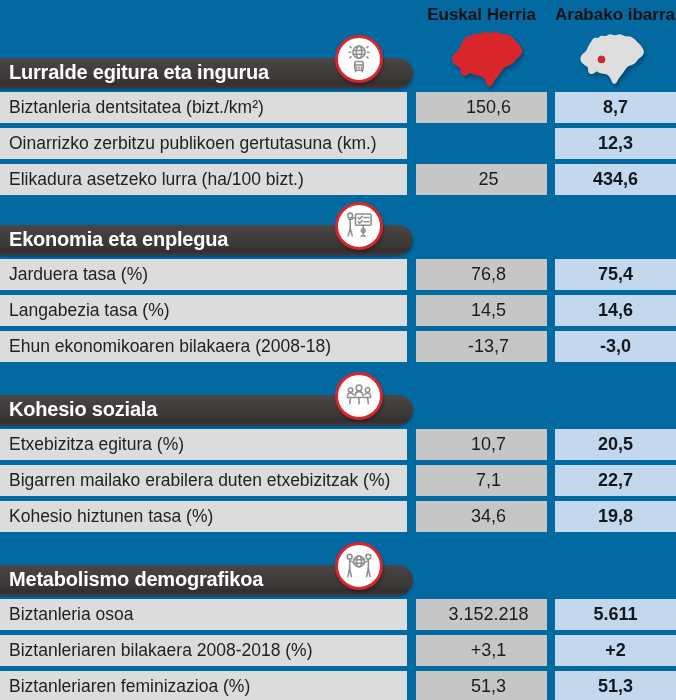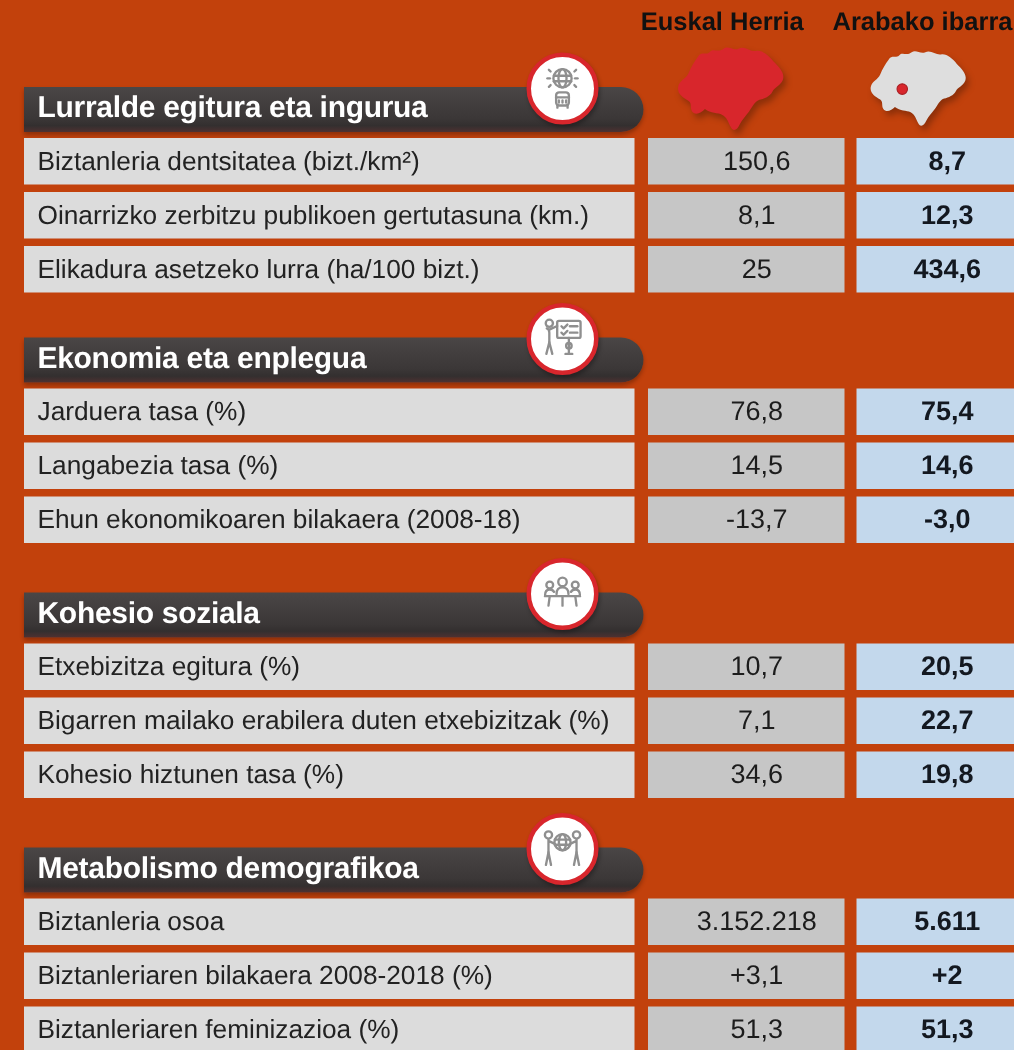--- a/index.html
+++ b/index.html
@@ -1,35 +1,35 @@
 <!DOCTYPE html>
 <html><head>
 <meta charset="utf-8">
 <style>
   * { margin:0; padding:0; box-sizing:border-box; }
   html,body { background:#ffffff; }
   .canvas {
     position:relative; width:676px; height:700px; overflow:hidden;
-    background:#c2410c; font-family:"Liberation Sans", sans-serif;
+    background:#0369a1; font-family:"Liberation Sans", sans-serif;
     color:#1d1d1d;
   }
   
   .col-header {
     position:absolute; top:4px; height:22px; line-height:22px;
     font-size:17px; font-weight:bold; color:#111; text-align:center; white-space:nowrap;
   }
   .col-header.c1 { left:416px; width:131px; }
   .col-header.c2 { left:555px; width:121px; }
   .map-box { position:absolute; }
   .map-box.m1 { left:443px; top:27px; width:88px; height:62px; }
   .map-box.m2 { left:569px; top:30px; width:86px; height:56px; }
   .map-box svg { width:100%; height:100%; filter:drop-shadow(2px 3px 2px rgba(0,0,0,0.28)); }
 
   
-  .section { position:absolute; left:16px; width:640px; height:137px; }
+  .section { position:absolute; left:0; width:640px; height:137px; }
   .s0 { top:58px; } .s1 { top:225px; } .s2 { top:395px; } .s3 { top:565px; }
 
   .bar {
     position:absolute; left:0; top:0; width:413px; height:30px;
     border-radius:0 16px 16px 0;
     background:linear-gradient(180deg,#4a4646 0%, #3b3737 70%, #332f2f 86%, #4e3131 100%);
     box-shadow:0 2px 3px rgba(0,0,0,0.28);
   }
   .bar-title {
     position:absolute; left:9px; top:0; height:30px; line-height:29px;
@@ -112,21 +112,20 @@
           <line x1="13.7" y1="17.6" x2="13.7" y2="18.6"></line>
           <line x1="9.6" y1="20" x2="9.6" y2="21"></line>
           <line x1="14.4" y1="20" x2="14.4" y2="21"></line>
         </svg>
       </span>
     </div>
     <div class="row-cell cell-label r0">Biztanleria dentsitatea (bizt./km²)</div>
     <div class="row-cell cell-v1 r0">150,6</div>
     <div class="row-cell cell-v2 r0">8,7</div>
     <div class="row-cell cell-label r1">Oinarrizko zerbitzu publikoen gertutasuna (km.)</div>
-    <div class="row-cell cell-v1 r1">8,1</div>
     <div class="row-cell cell-v2 r1">12,3</div>
     <div class="row-cell cell-label r2">Elikadura asetzeko lurra (ha/100 bizt.)</div>
     <div class="row-cell cell-v1 r2">25</div>
     <div class="row-cell cell-v2 r2">434,6</div>
   </div>
 
   <div class="section s1">
     <div class="bar">
       <span class="bar-title">Ekonomia eta enplegua</span>
       <span class="icon-circle">

